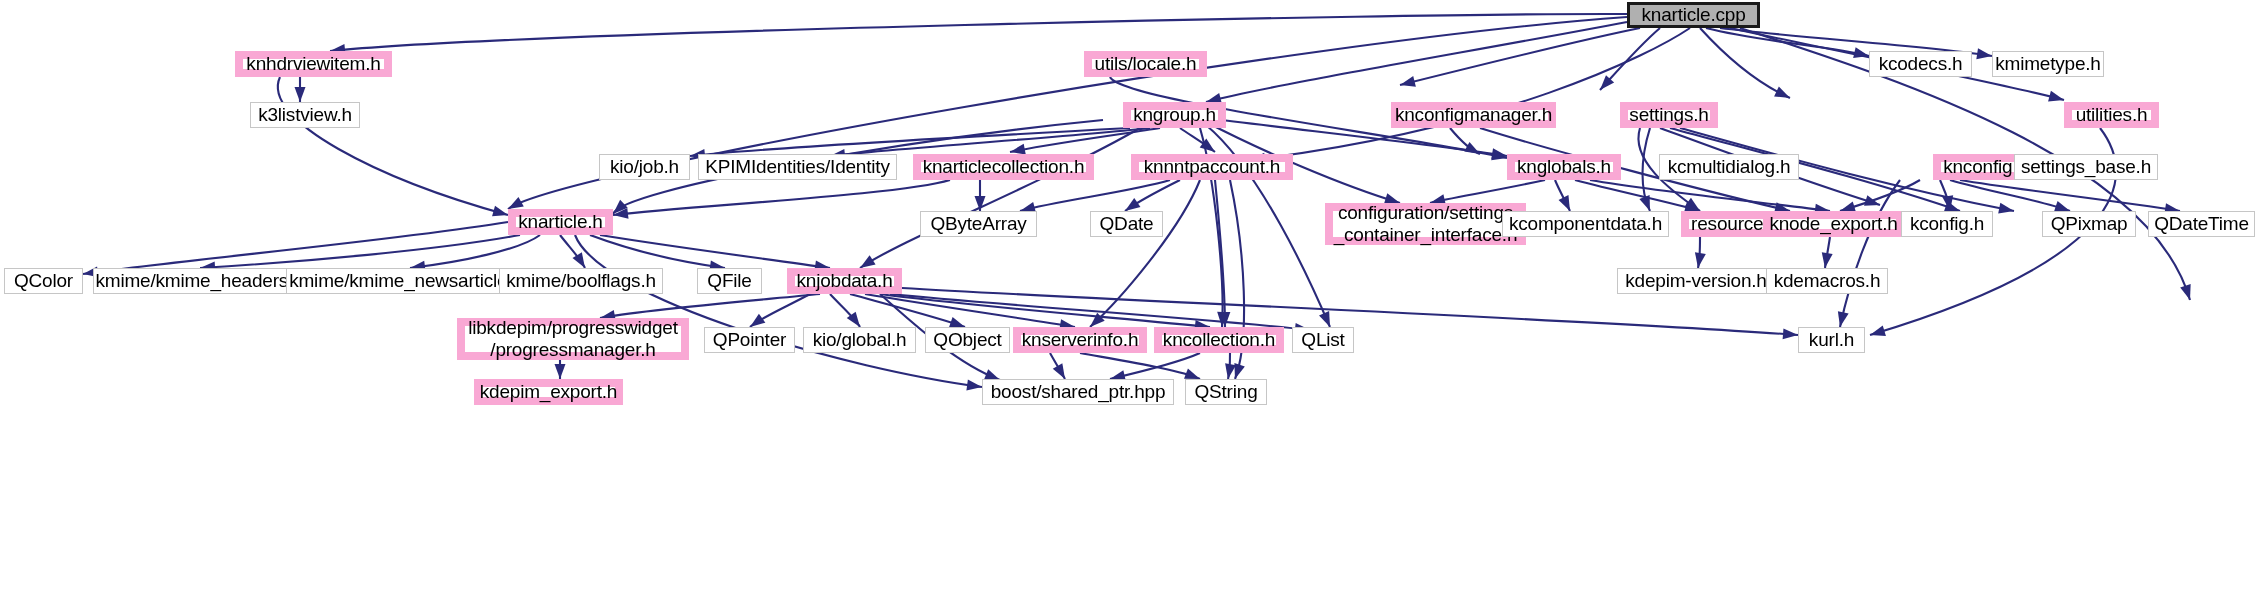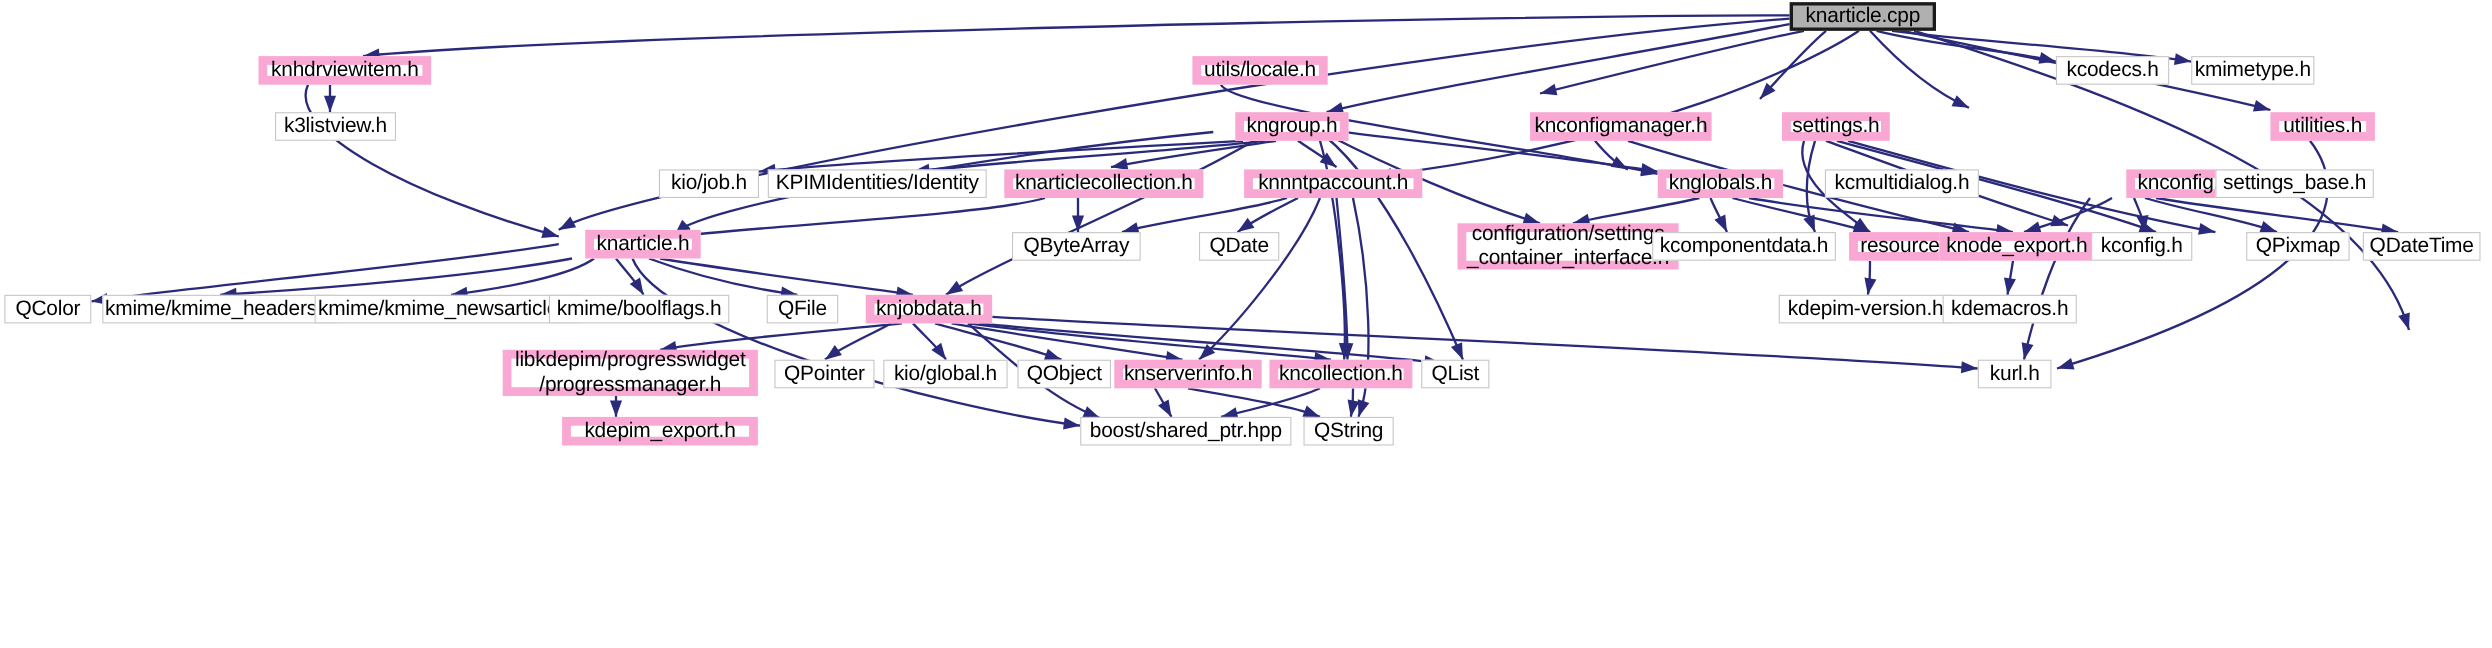--- a/index.html
+++ b/index.html
@@ -226,21 +226,21 @@
       <div class="node-box bold" style="left: 1620px; top: 102px; width: 98px; height: 26px;"><span class="node-label">settings.h</span></div>
       <div class="node-box bold" style="left: 2064px; top: 102px; width: 95px; height: 26px;"><span class="node-label">utilities.h</span></div>
       <div class="node-box normal" style="left: 599px; top: 154px; width: 91px; height: 26px;"><span class="node-label">kio/job.h</span></div>
       <div class="node-box normal" style="left: 698px; top: 154px; width: 199px; height: 26px;"><span class="node-label">KPIMIdentities/Identity</span></div>
       <div class="node-box bold" style="left: 913px; top: 154px; width: 181px; height: 26px;"><span class="node-label">knarticlecollection.h</span></div>
       <div class="node-box bold" style="left: 1131px; top: 154px; width: 162px; height: 26px;"><span class="node-label">knnntpaccount.h</span></div>
       <div class="node-box bold" style="left: 1507px; top: 154px; width: 114px; height: 26px;"><span class="node-label">knglobals.h</span></div>
       <div class="node-box normal" style="left: 1659px; top: 154px; width: 140px; height: 26px;"><span class="node-label">kcmultidialog.h</span></div>
       <div class="node-box bold" style="left: 1885px; top: 154px; width: 105px; height: 26px; margin-left: 48px;"><span class="node-label">knconfig.h</span></div>
       <div class="node-box normal" style="left: 2014px; top: 154px; width: 144px; height: 26px;"><span class="node-label">settings_base.h</span></div>
-      <div class="node-box bold" style="left: 508px; top: 209px; width: 105px; height: 26px; margin-left: 24px;"><span class="node-label">knarticle.h</span></div>
+      <div class="node-box bold" style="left: 508px; top: 209px; width: 105px; height: 26px;"><span class="node-label">knarticle.h</span></div>
       <div class="node-box normal" style="left: 920px; top: 211px; width: 117px; height: 26px;"><span class="node-label">QByteArray</span></div>
       <div class="node-box normal" style="left: 1090px; top: 211px; width: 73px; height: 26px;"><span class="node-label">QDate</span></div>
       <div class="node-box bold" style="left: 1325px; top: 203px; width: 201px; height: 42px;"><span class="node-label" style="white-space: pre;">configuration/settings
 _container_interface.h</span></div>
       <div class="node-box normal" style="left: 1502px; top: 211px; width: 167px; height: 26px;"><span class="node-label">kcomponentdata.h</span></div>
       <div class="node-box bold" style="left: 1653px; top: 211px; width: 108px; height: 26px; margin-left: 28px;"><span class="node-label">resource.h</span></div>
       <div class="node-box bold" style="left: 1763px; top: 211px; width: 141px; height: 26px;"><span class="node-label">knode_export.h</span></div>
       <div class="node-box normal" style="left: 1901px; top: 211px; width: 92px; height: 26px;"><span class="node-label">kconfig.h</span></div>
       <div class="node-box normal" style="left: 2042px; top: 211px; width: 94px; height: 26px;"><span class="node-label">QPixmap</span></div>
       <div class="node-box normal" style="left: 2148px; top: 211px; width: 107px; height: 26px;"><span class="node-label">QDateTime</span></div>
@@ -254,17 +254,17 @@
       <div class="node-box normal" style="left: 1766px; top: 268px; width: 122px; height: 26px;"><span class="node-label">kdemacros.h</span></div>
       <div class="node-box bold" style="left: 457px; top: 318px; width: 232px; height: 42px;"><span class="node-label" style="white-space: pre;">libkdepim/progresswidget
 /progressmanager.h</span></div>
       <div class="node-box normal" style="left: 704px; top: 327px; width: 91px; height: 26px;"><span class="node-label">QPointer</span></div>
       <div class="node-box normal" style="left: 803px; top: 327px; width: 113px; height: 26px;"><span class="node-label">kio/global.h</span></div>
       <div class="node-box normal" style="left: 925px; top: 327px; width: 85px; height: 26px;"><span class="node-label">QObject</span></div>
       <div class="node-box bold" style="left: 1013px; top: 327px; width: 134px; height: 26px;"><span class="node-label">knserverinfo.h</span></div>
       <div class="node-box bold" style="left: 1154px; top: 327px; width: 130px; height: 26px;"><span class="node-label">kncollection.h</span></div>
       <div class="node-box normal" style="left: 1292px; top: 327px; width: 62px; height: 26px;"><span class="node-label">QList</span></div>
       <div class="node-box normal" style="left: 1798px; top: 327px; width: 67px; height: 26px;"><span class="node-label">kurl.h</span></div>
-      <div class="node-box bold" style="left: 511px; top: 379px; width: 178px; height: 26px;"><span class="node-label">kdepim_export.h</span></div>
+      <div class="node-box bold" style="left: 474px; top: 379px; width: 149px; height: 26px;"><span class="node-label">kdepim_export.h</span></div>
       <div class="node-box normal" style="left: 982px; top: 379px; width: 192px; height: 26px;"><span class="node-label">boost/shared_ptr.hpp</span></div>
       <div class="node-box normal" style="left: 1185px; top: 379px; width: 82px; height: 26px;"><span class="node-label">QString</span></div>
     </div>
 </div>
 
 </body></html>

